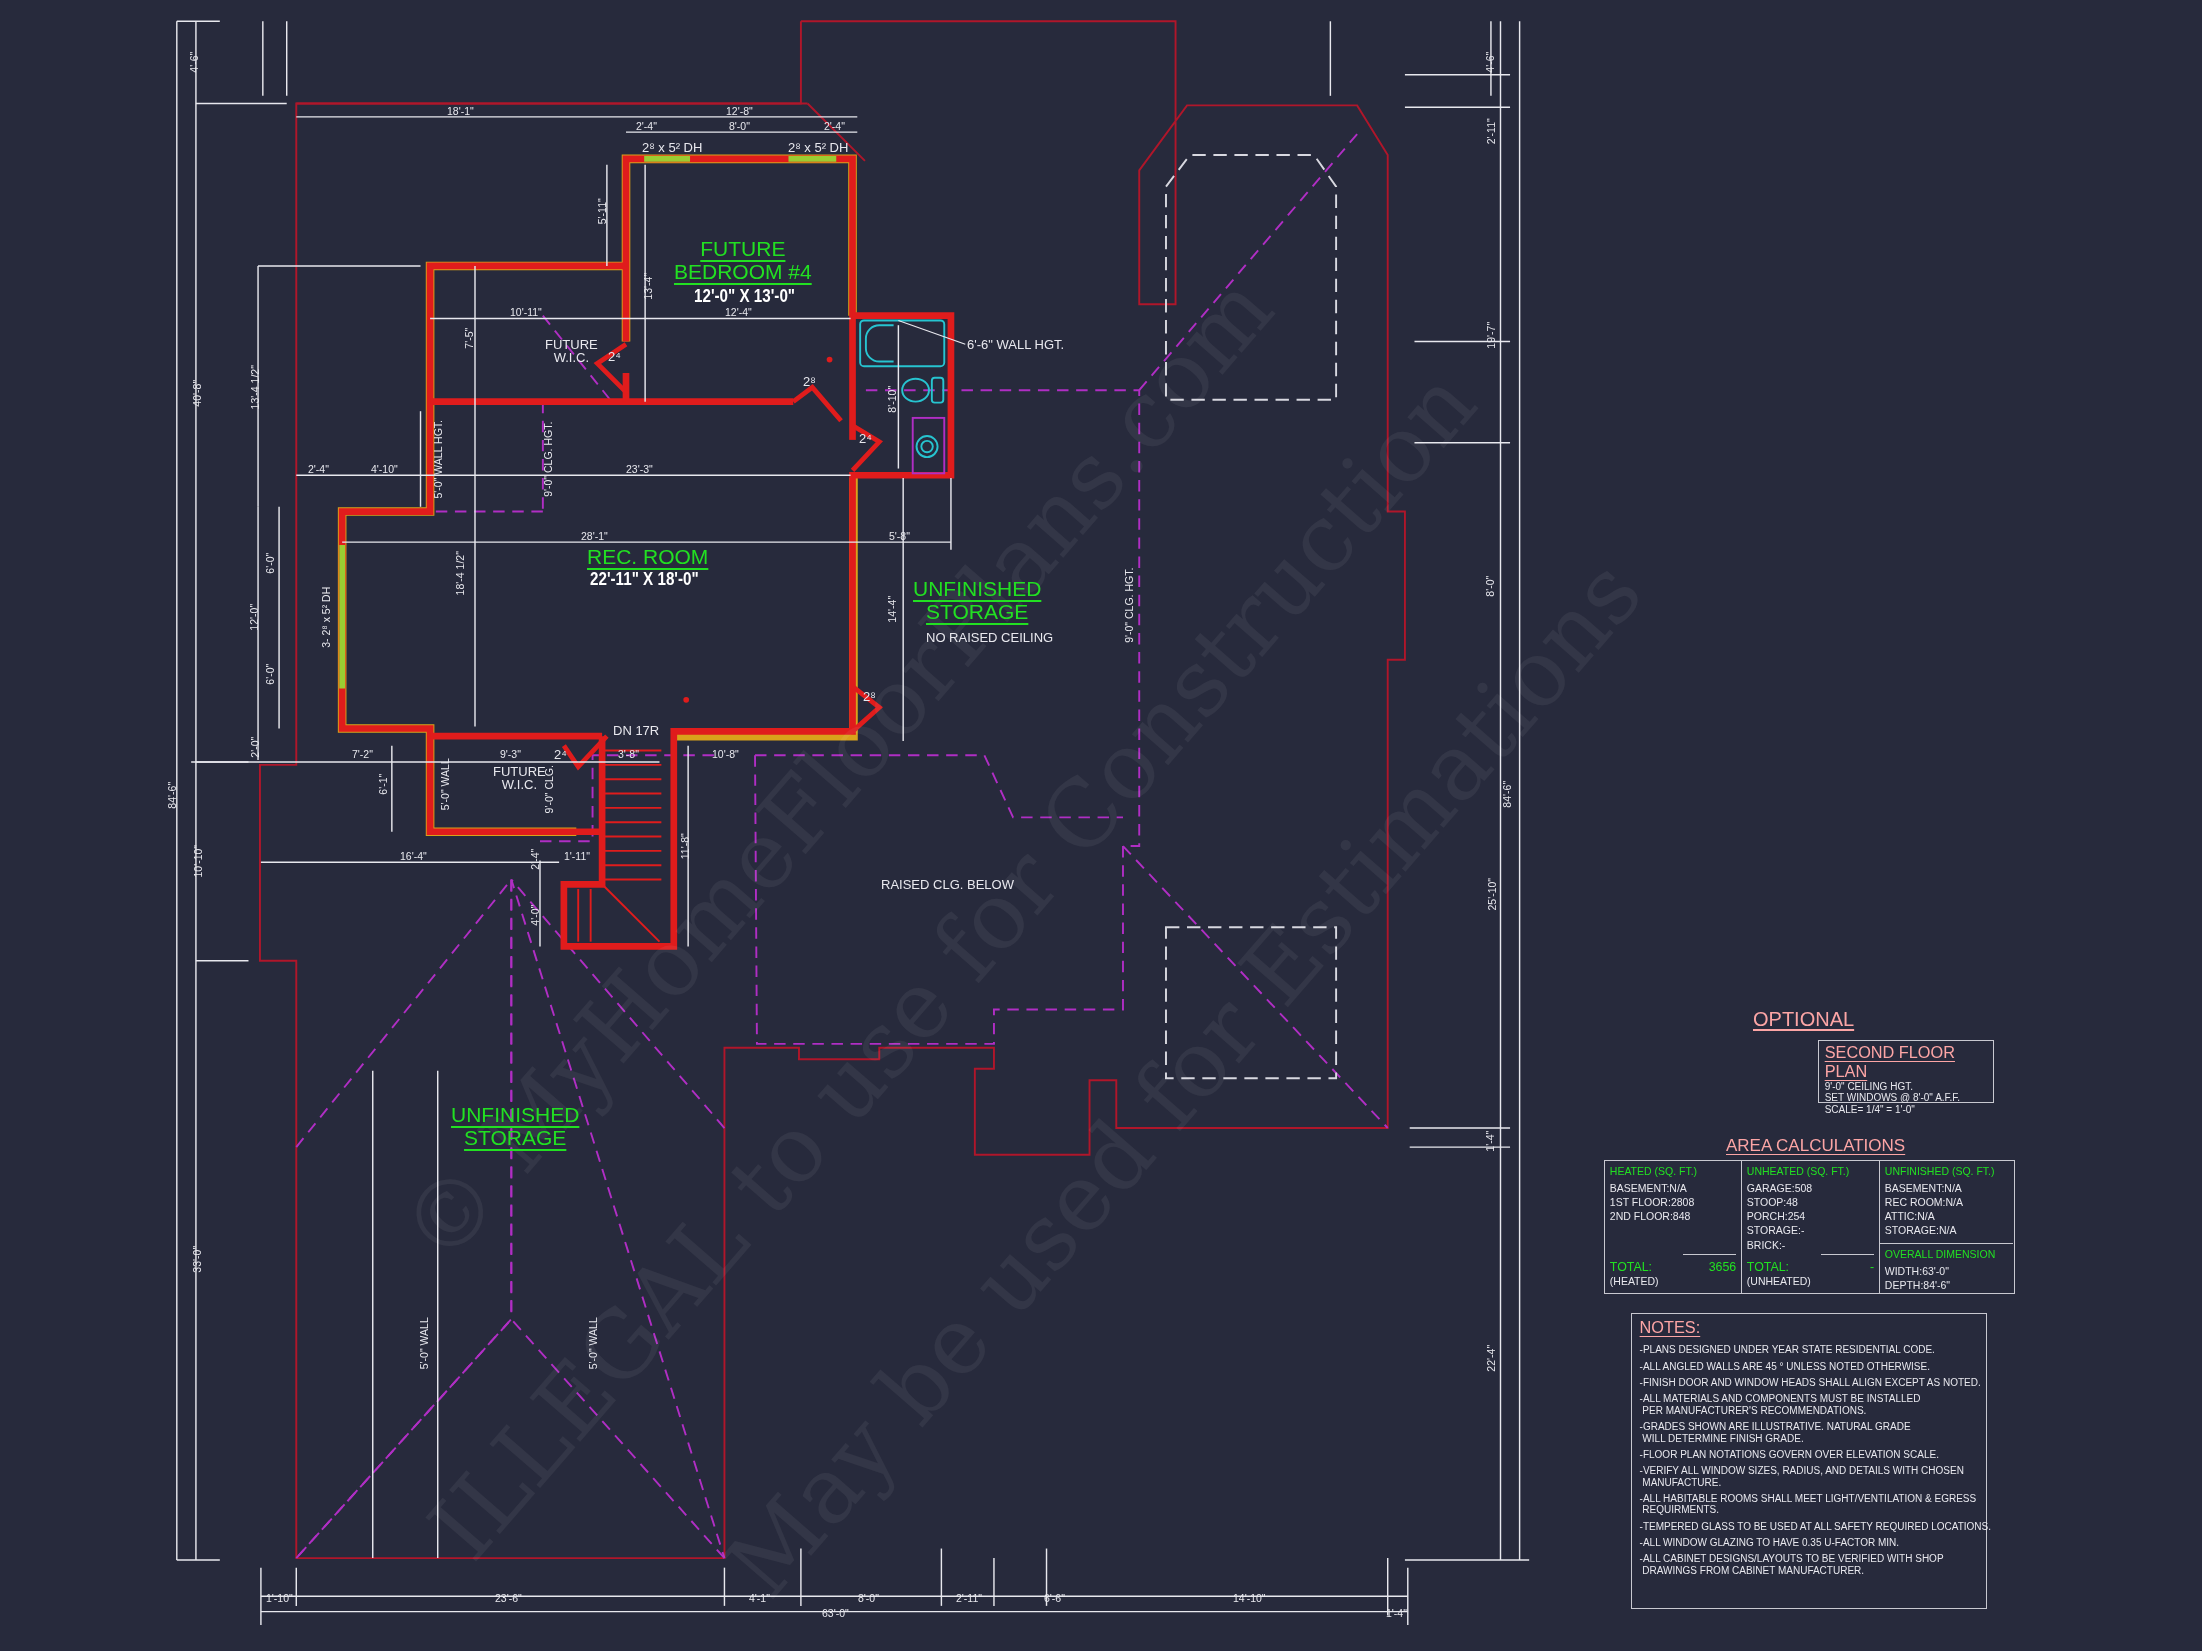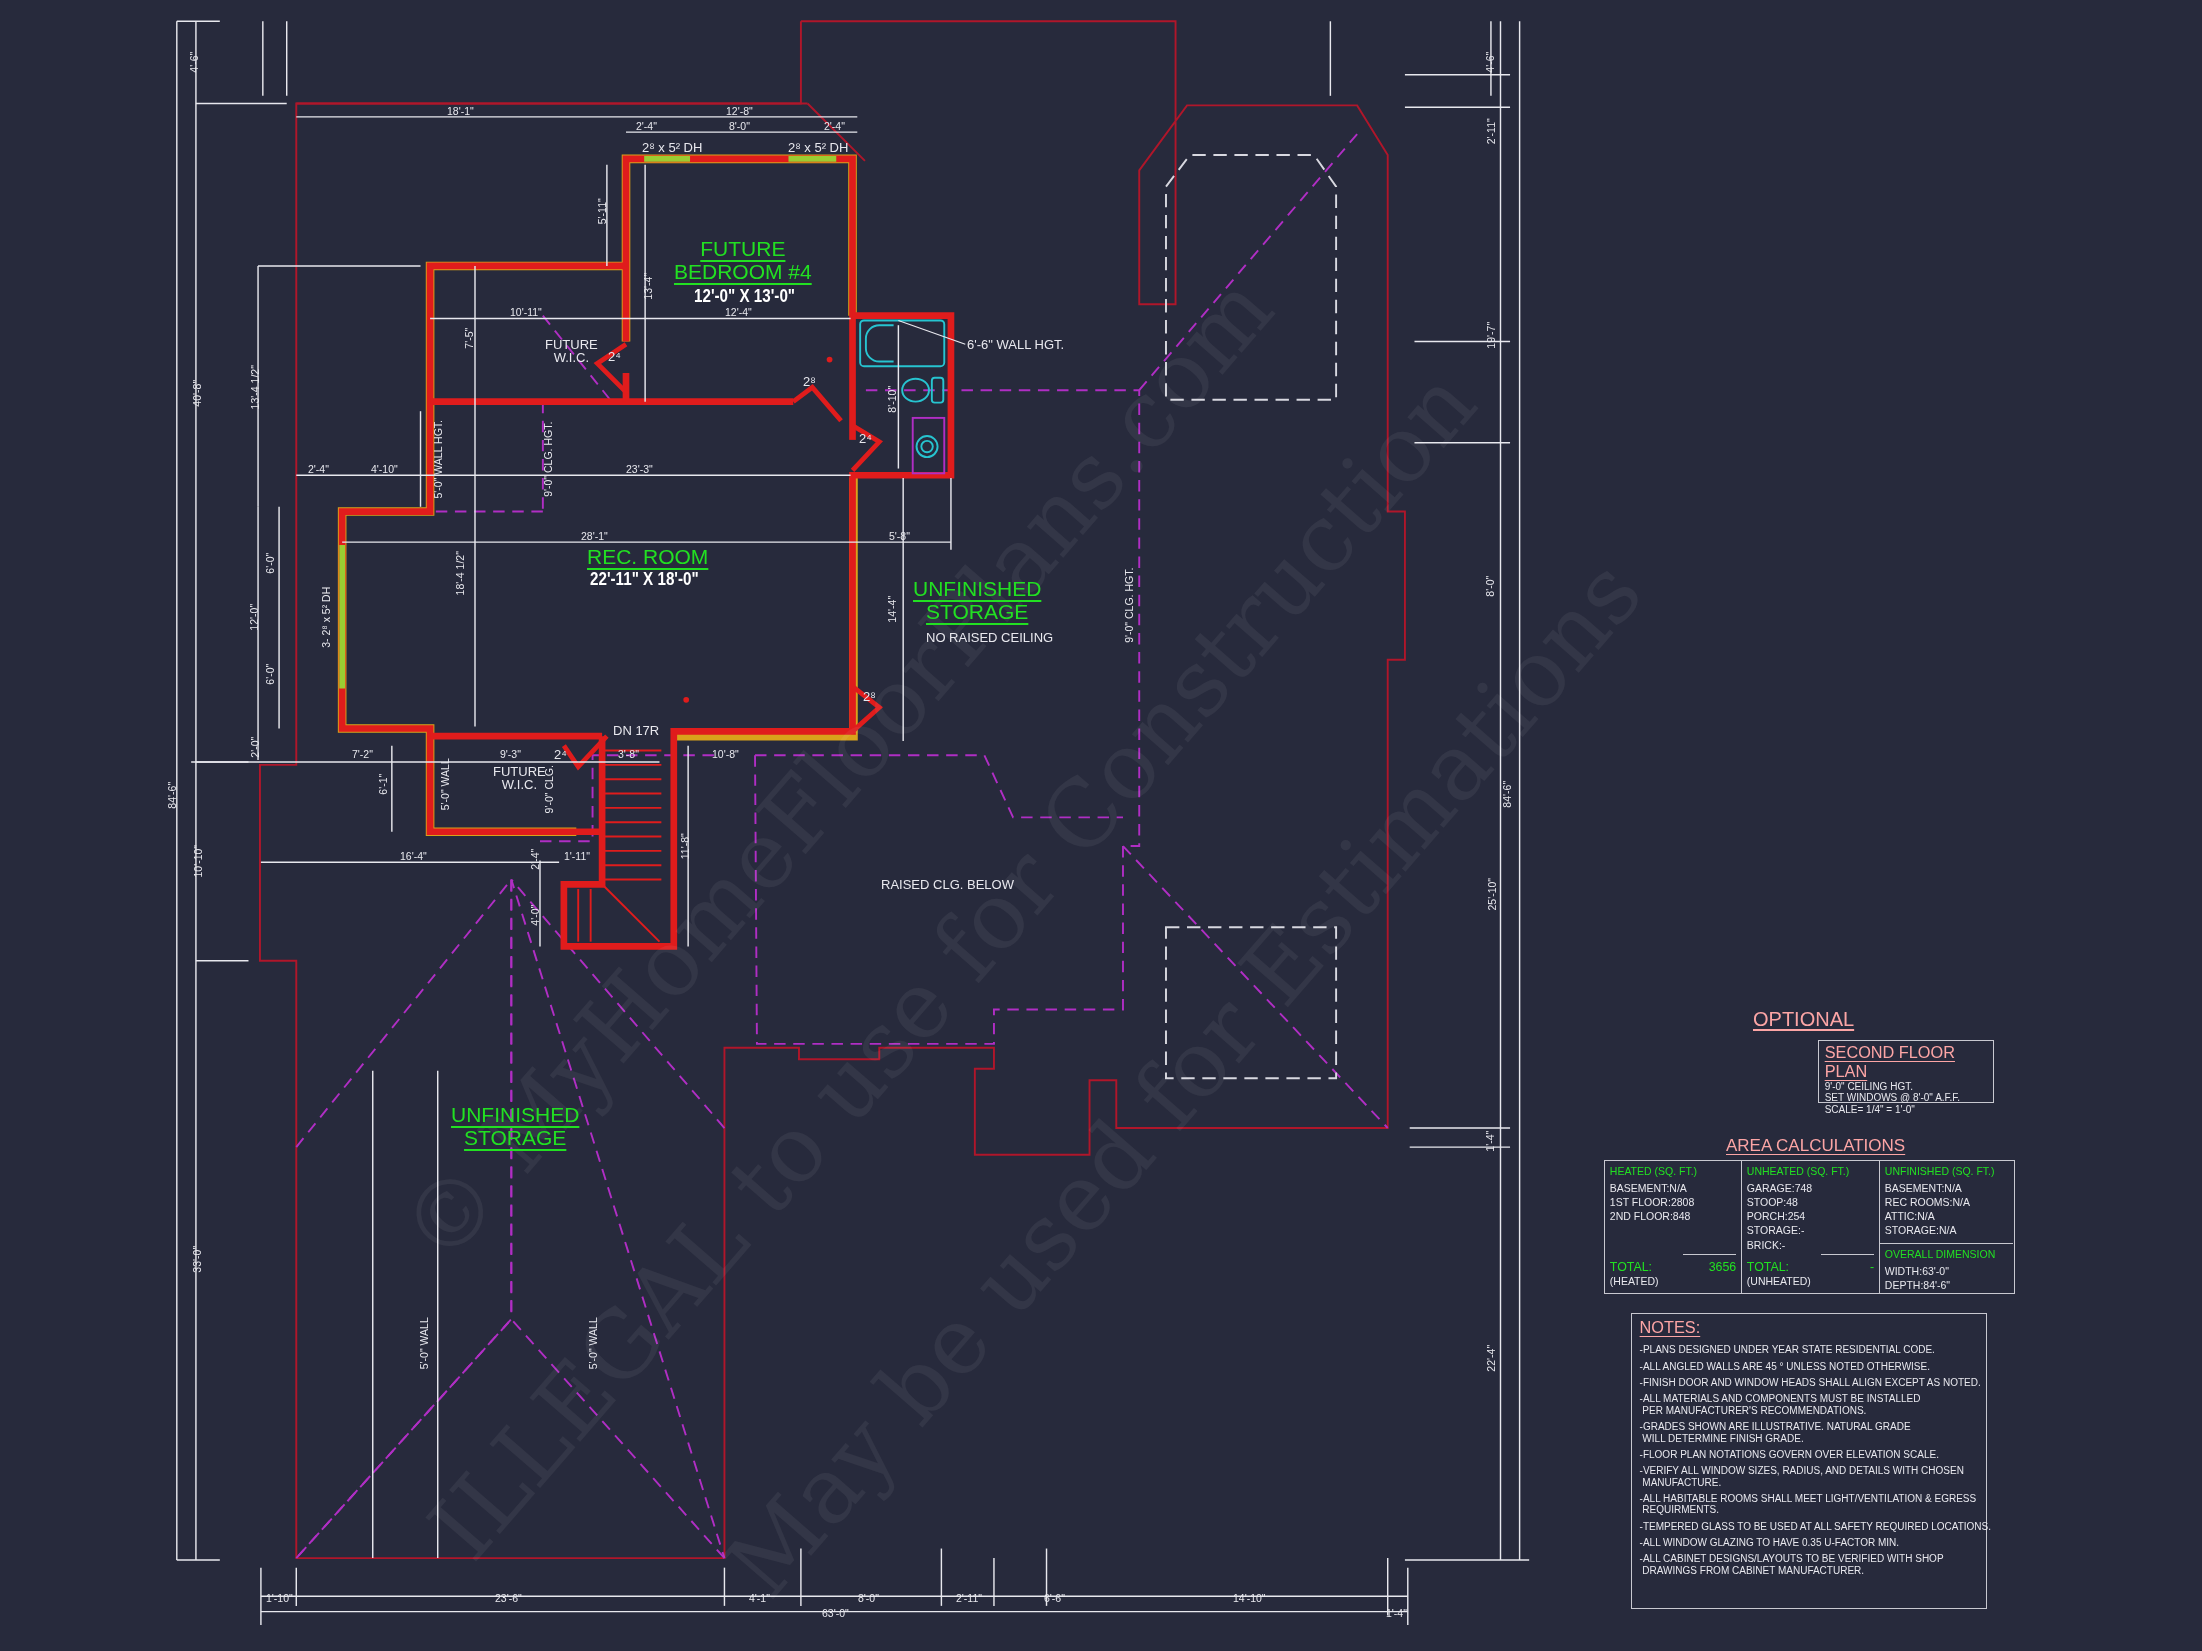--- a/index.html
+++ b/index.html
@@ -335,21 +335,21 @@
     <div class="total-row">
         <span>TOTAL:</span>
         <span>3656</span>
       </div>
     <div class="total-sub">(HEATED)</div>
   </div>
   <div class="acol" style="width:138px;">
     <div class="hd">UNHEATED (SQ. FT.)</div>
     <div class="arow">
         <span>GARAGE:</span>
-        <span>748</span>
+        <span>508</span>
       </div>
     <div class="arow">
         <span>STOOP:</span>
         <span>48</span>
       </div>
     <div class="arow">
         <span>PORCH:</span>
         <span>254</span>
       </div>
     <div class="arow">
@@ -367,21 +367,21 @@
       </div>
     <div class="total-sub">(UNHEATED)</div>
   </div>
   <div class="acol" style="width:134px;">
     <div class="hd">UNFINISHED (SQ. FT.)</div>
     <div class="arow">
         <span>BASEMENT:</span>
         <span>N/A</span>
       </div>
     <div class="arow">
-        <span>REC ROOMS:</span>
+        <span>REC ROOM:</span>
         <span>N/A</span>
       </div>
     <div class="arow">
         <span>ATTIC:</span>
         <span>N/A</span>
       </div>
     <div class="arow">
         <span>STORAGE:</span>
         <span>N/A</span>
       </div>

